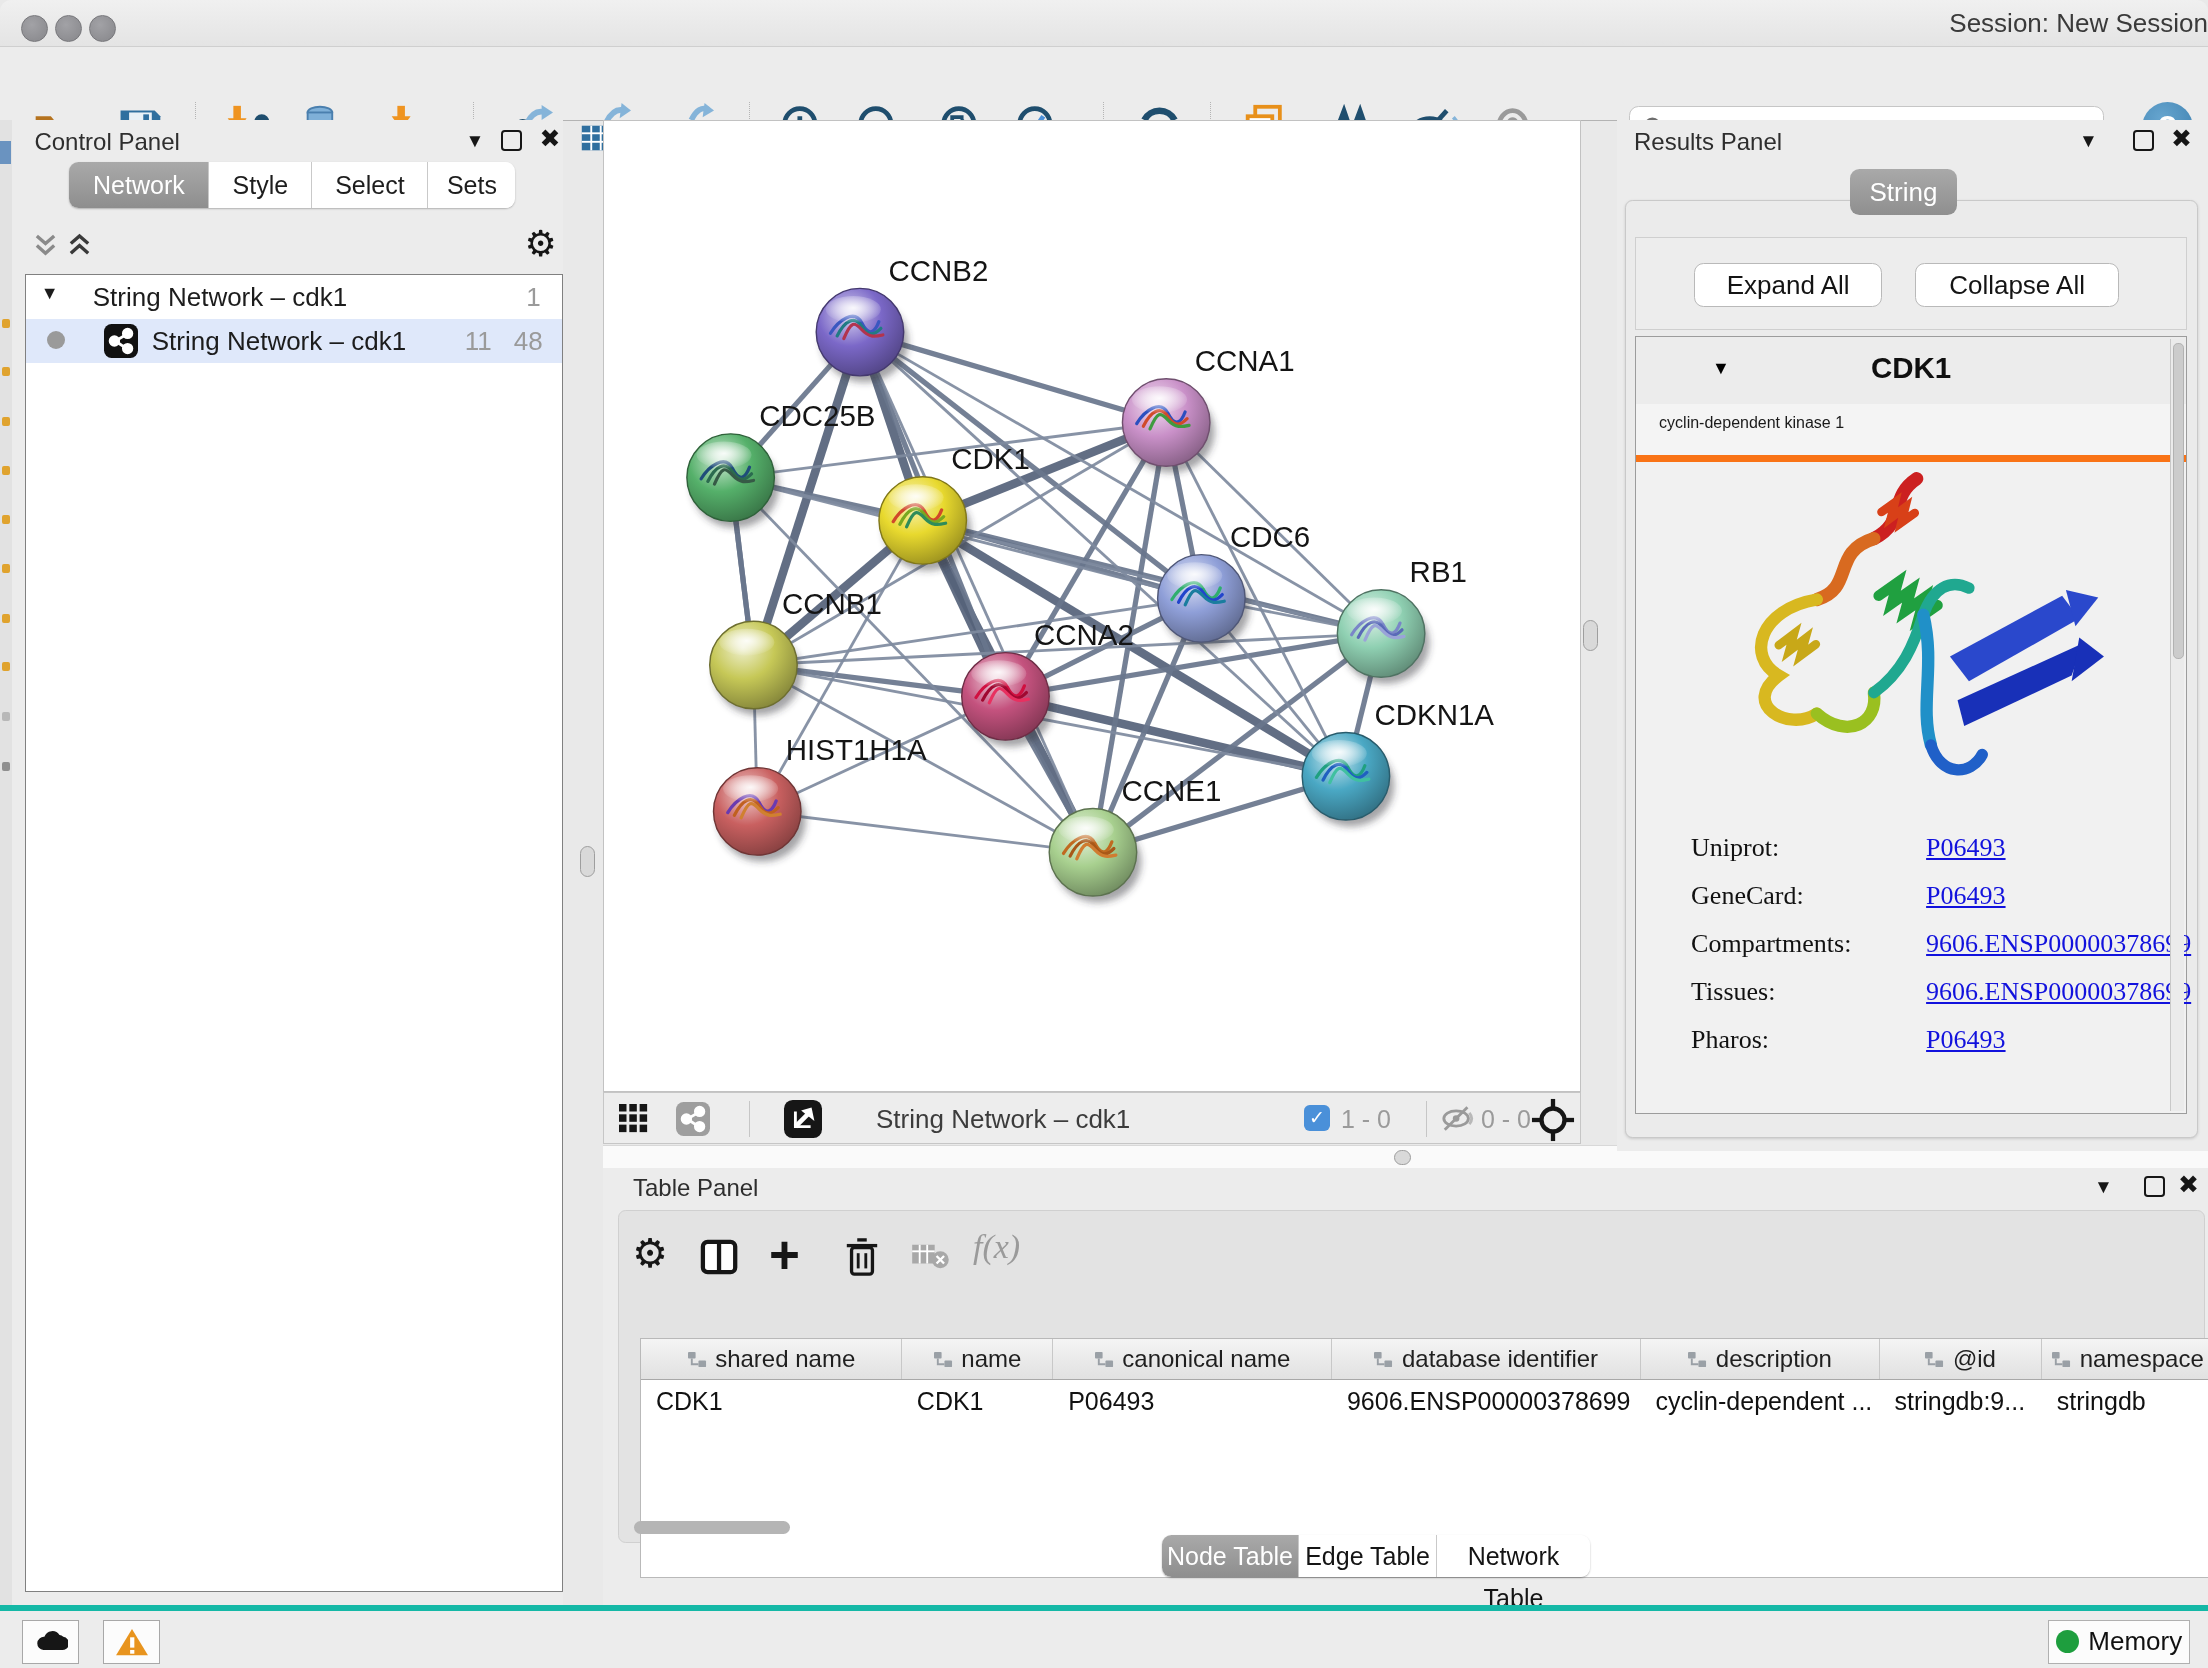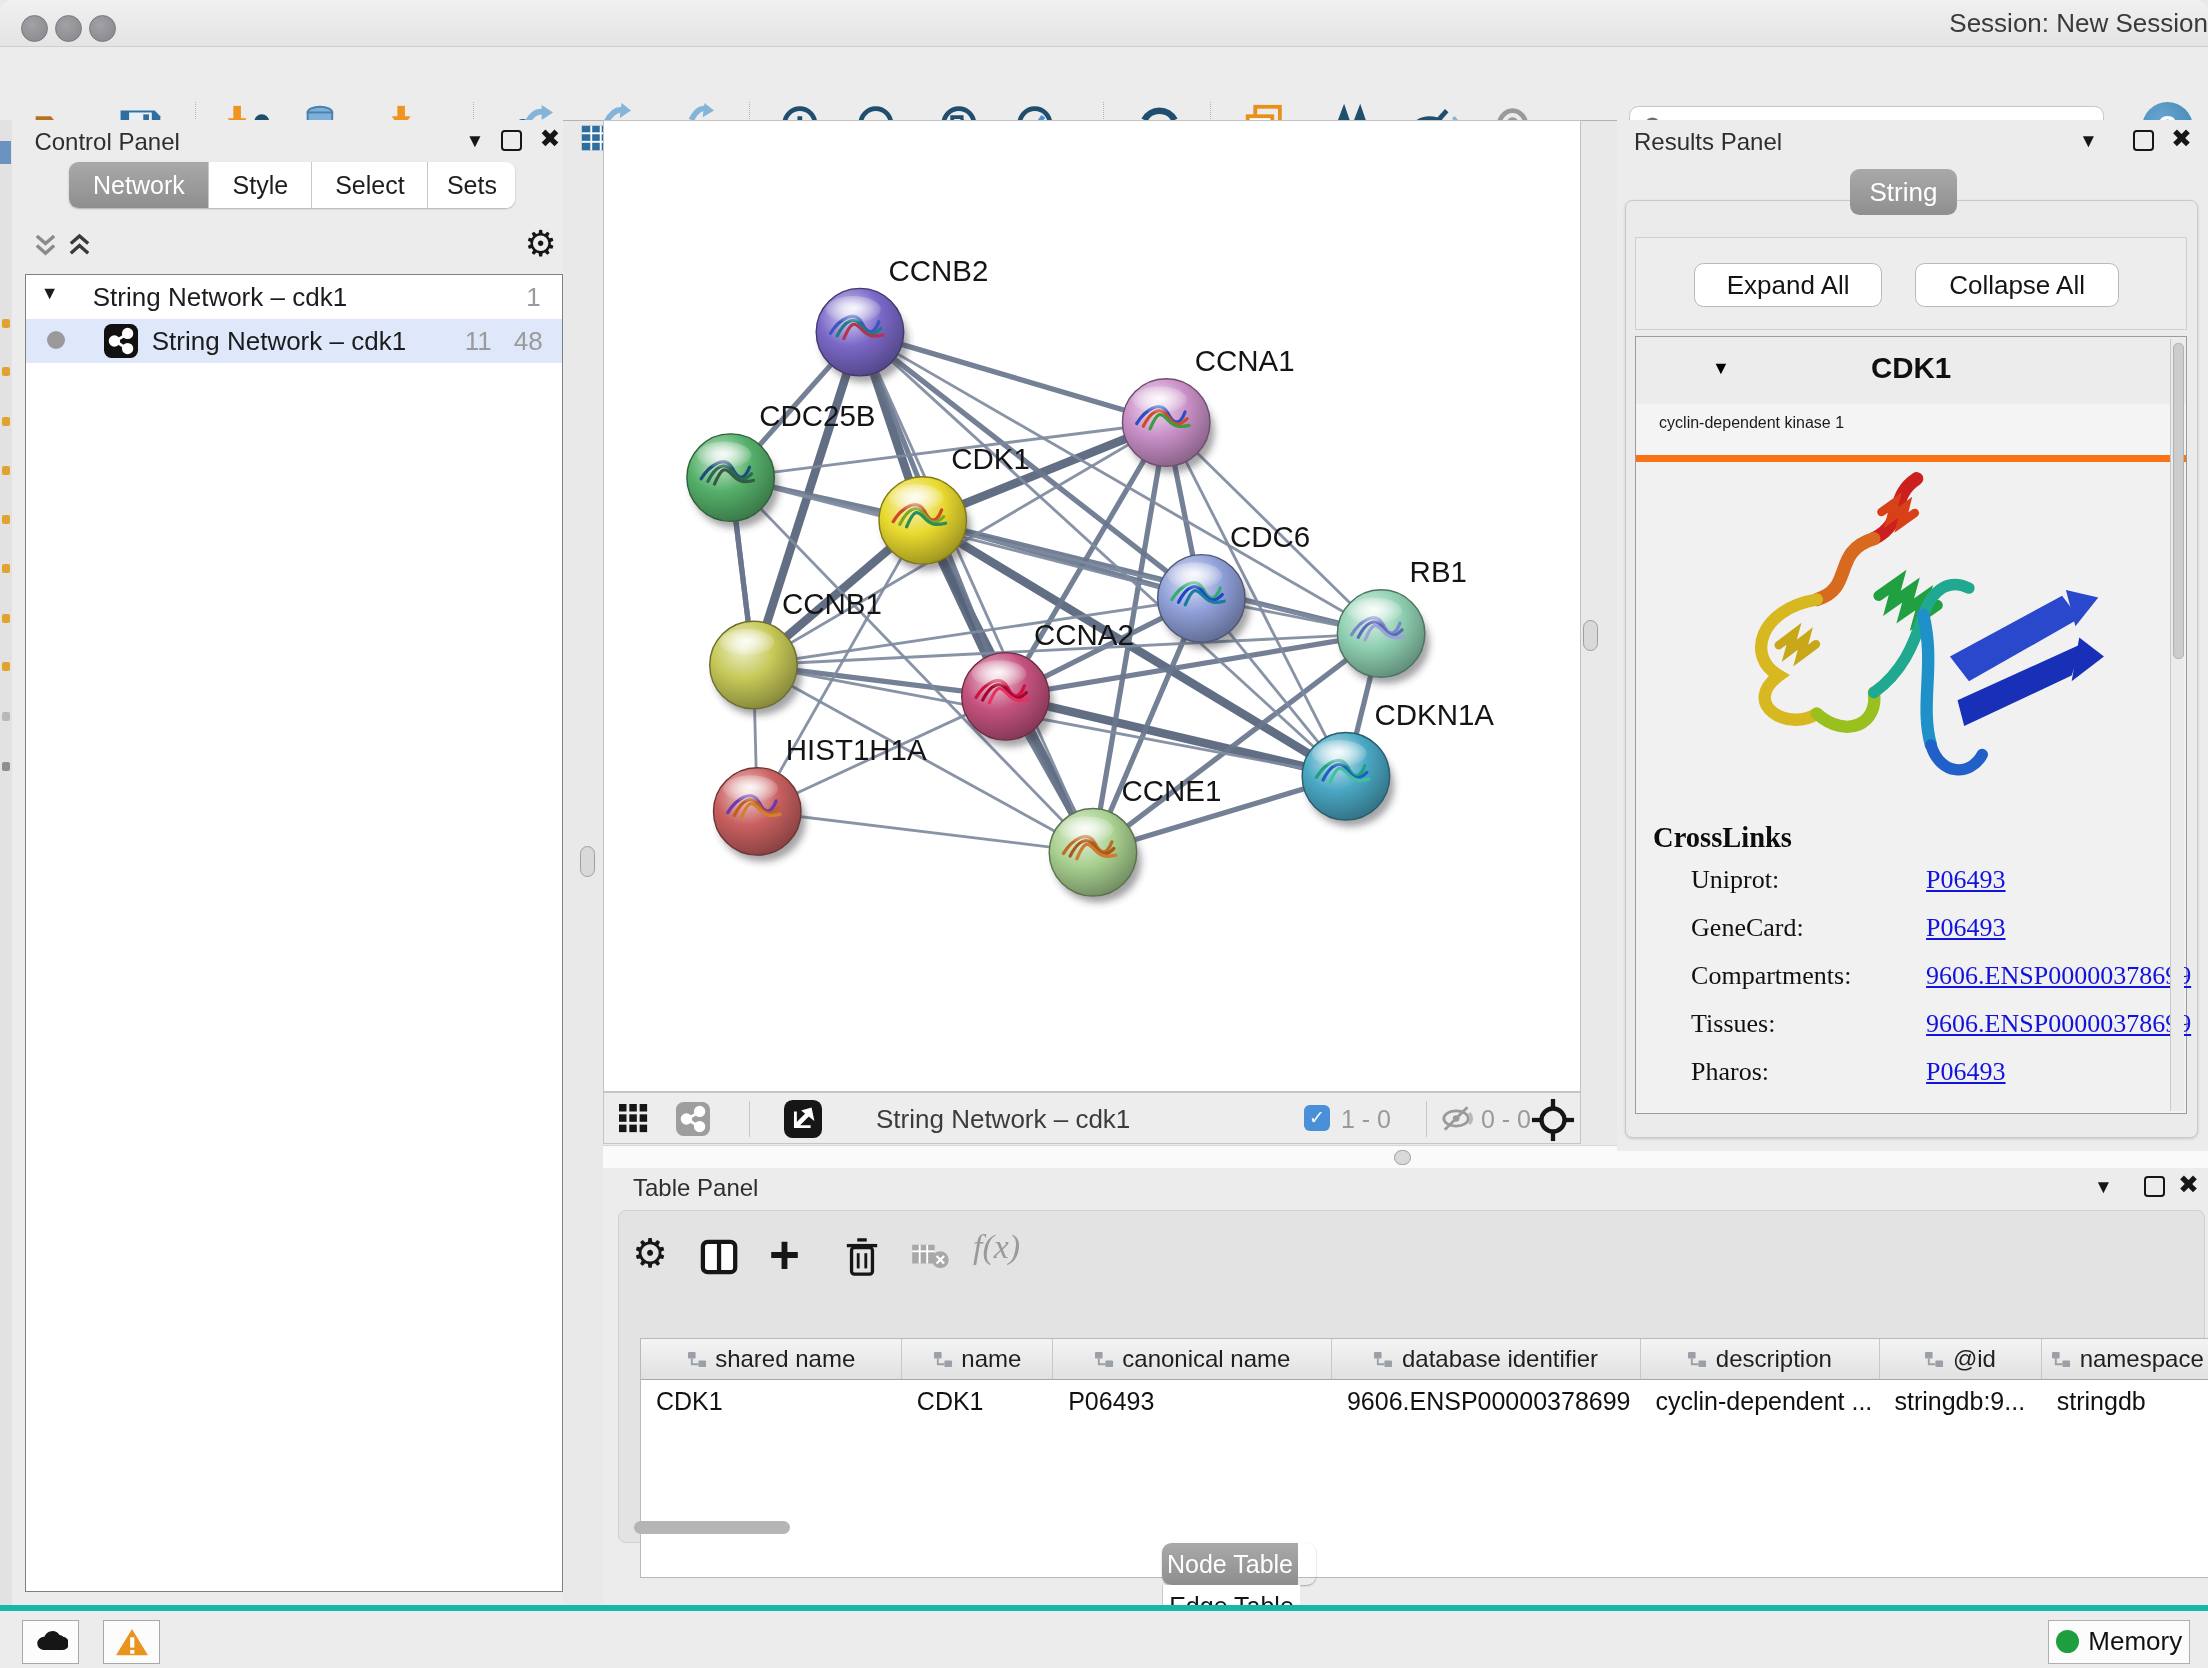--- a/index.html
+++ b/index.html
@@ -73,21 +73,21 @@
   .tp-toolbar span.fx{font-family:"Liberation Serif","DejaVu Serif",serif;font-style:italic;font-size:34px;color:#9a9a9a;}
   .tbl{position:absolute;left:21px;top:127px;width:1573px;height:238px;background:#fff;border:1px solid #b9b9b9;overflow:hidden;}
   .tbl-head{display:flex;height:40px;background:linear-gradient(#f4f4f4,#e1e1e1);border-bottom:1.9px solid #a8a8a8;}
   .tbl-head .hc{display:flex;align-items:center;justify-content:center;gap:7.6px;font-size:24px;color:#1f1f1f;
                 border-right:1px solid #c8c8c8;box-sizing:border-box;overflow:hidden;white-space:nowrap;}
   .tbl-row{display:flex;height:42px;}
   .tbl-row .dc{font-size:25px;color:#111;padding-left:15px;box-sizing:border-box;display:flex;align-items:center;
                overflow:hidden;white-space:nowrap;}
   .hscroll{position:absolute;left:9.5px;bottom:7.6px;width:1566px;height:13.3px;}
   .hthumb{position:absolute;left:5.7px;top:0;width:156px;height:12.4px;background:#b5b5b5;border-radius:6.7px;}
-  .bot-tabs{position:absolute;left:559px;top:375px;display:flex;height:42px;border-radius:9.5px;box-shadow:0 1px 1.9px rgba(0,0,0,.3);flex-direction:column;}
+  .bot-tabs{position:absolute;left:559px;top:367px;display:flex;height:42px;border-radius:9.5px;box-shadow:0 1px 1.9px rgba(0,0,0,.3);}
   
   .statusbar{left:0;top:1605px;width:2208px;height:63px;background:#ececec;border-top:6px solid #14b8a6;}
   .sq-btn{position:absolute;top:8.6px;width:55px;height:42px;background:#fcfcfc;border:1.9px solid #a8a8a8;
           display:flex;align-items:center;justify-content:center;}
   .membtn{position:absolute;left:2048px;top:8.6px;width:140px;height:42px;background:#fcfcfc;border:1.9px solid #b0b0b0;
           display:flex;align-items:center;justify-content:center;gap:9.5px;font-size:26px;color:#111;}
   .memdot{width:23px;height:23px;border-radius:50%;}
   
   .handle{position:absolute;background:#d9d9d9;border:1px solid #9e9e9e;border-radius:9.5px;}
   .sliver-dot{position:absolute;left:1.9px;width:8.6px;height:8.6px;border-radius:1.9px;}
@@ -688,21 +688,20 @@
             <path d="M310 305 C320 338 352 338 364 315" stroke="#2060c8" stroke-width="12"></path>
           </g>
           <polygon points="330,212 448,148 466,172 350,238" fill="#2a48cc"></polygon>
           <polygon points="338,258 470,198 458,232 345,285" fill="#1830b8"></polygon>
           <polygon points="452,142 486,150 462,180" fill="#2a48cc"></polygon>
           <polygon points="466,192 492,212 458,238" fill="#1830b8"></polygon>
         </svg>
       </div>
 
       <div class="abs" style="left:0;top:485px;width:533px">
-        <div style="font-family:'Liberation Serif','DejaVu Serif',serif;font-size:28.5px;font-weight:bold;color:#0d0d0d;padding-left:17px">CrossLinks</div>
         <div id="crosslinks-rows" style="margin-top:11.4px;padding-left:55px">
             <div class="clrow"><span>Uniprot:</span><a href="#" style="color: rgb(18, 18, 221);">P06493</a></div>
             <div class="clrow"><span>GeneCard:</span><a href="#" style="color: rgb(18, 18, 221);">P06493</a></div>
             <div class="clrow"><span>Compartments:</span><a href="#" style="color: rgb(18, 18, 221);">9606.ENSP00000378699</a></div>
             <div class="clrow"><span>Tissues:</span><a href="#" style="color: rgb(18, 18, 221);">9606.ENSP00000378699</a></div>
             <div class="clrow"><span>Pharos:</span><a href="#" style="color: rgb(18, 18, 221);">P06493</a></div>
           </div>
       </div>
 
       <div class="rp-scroll">

